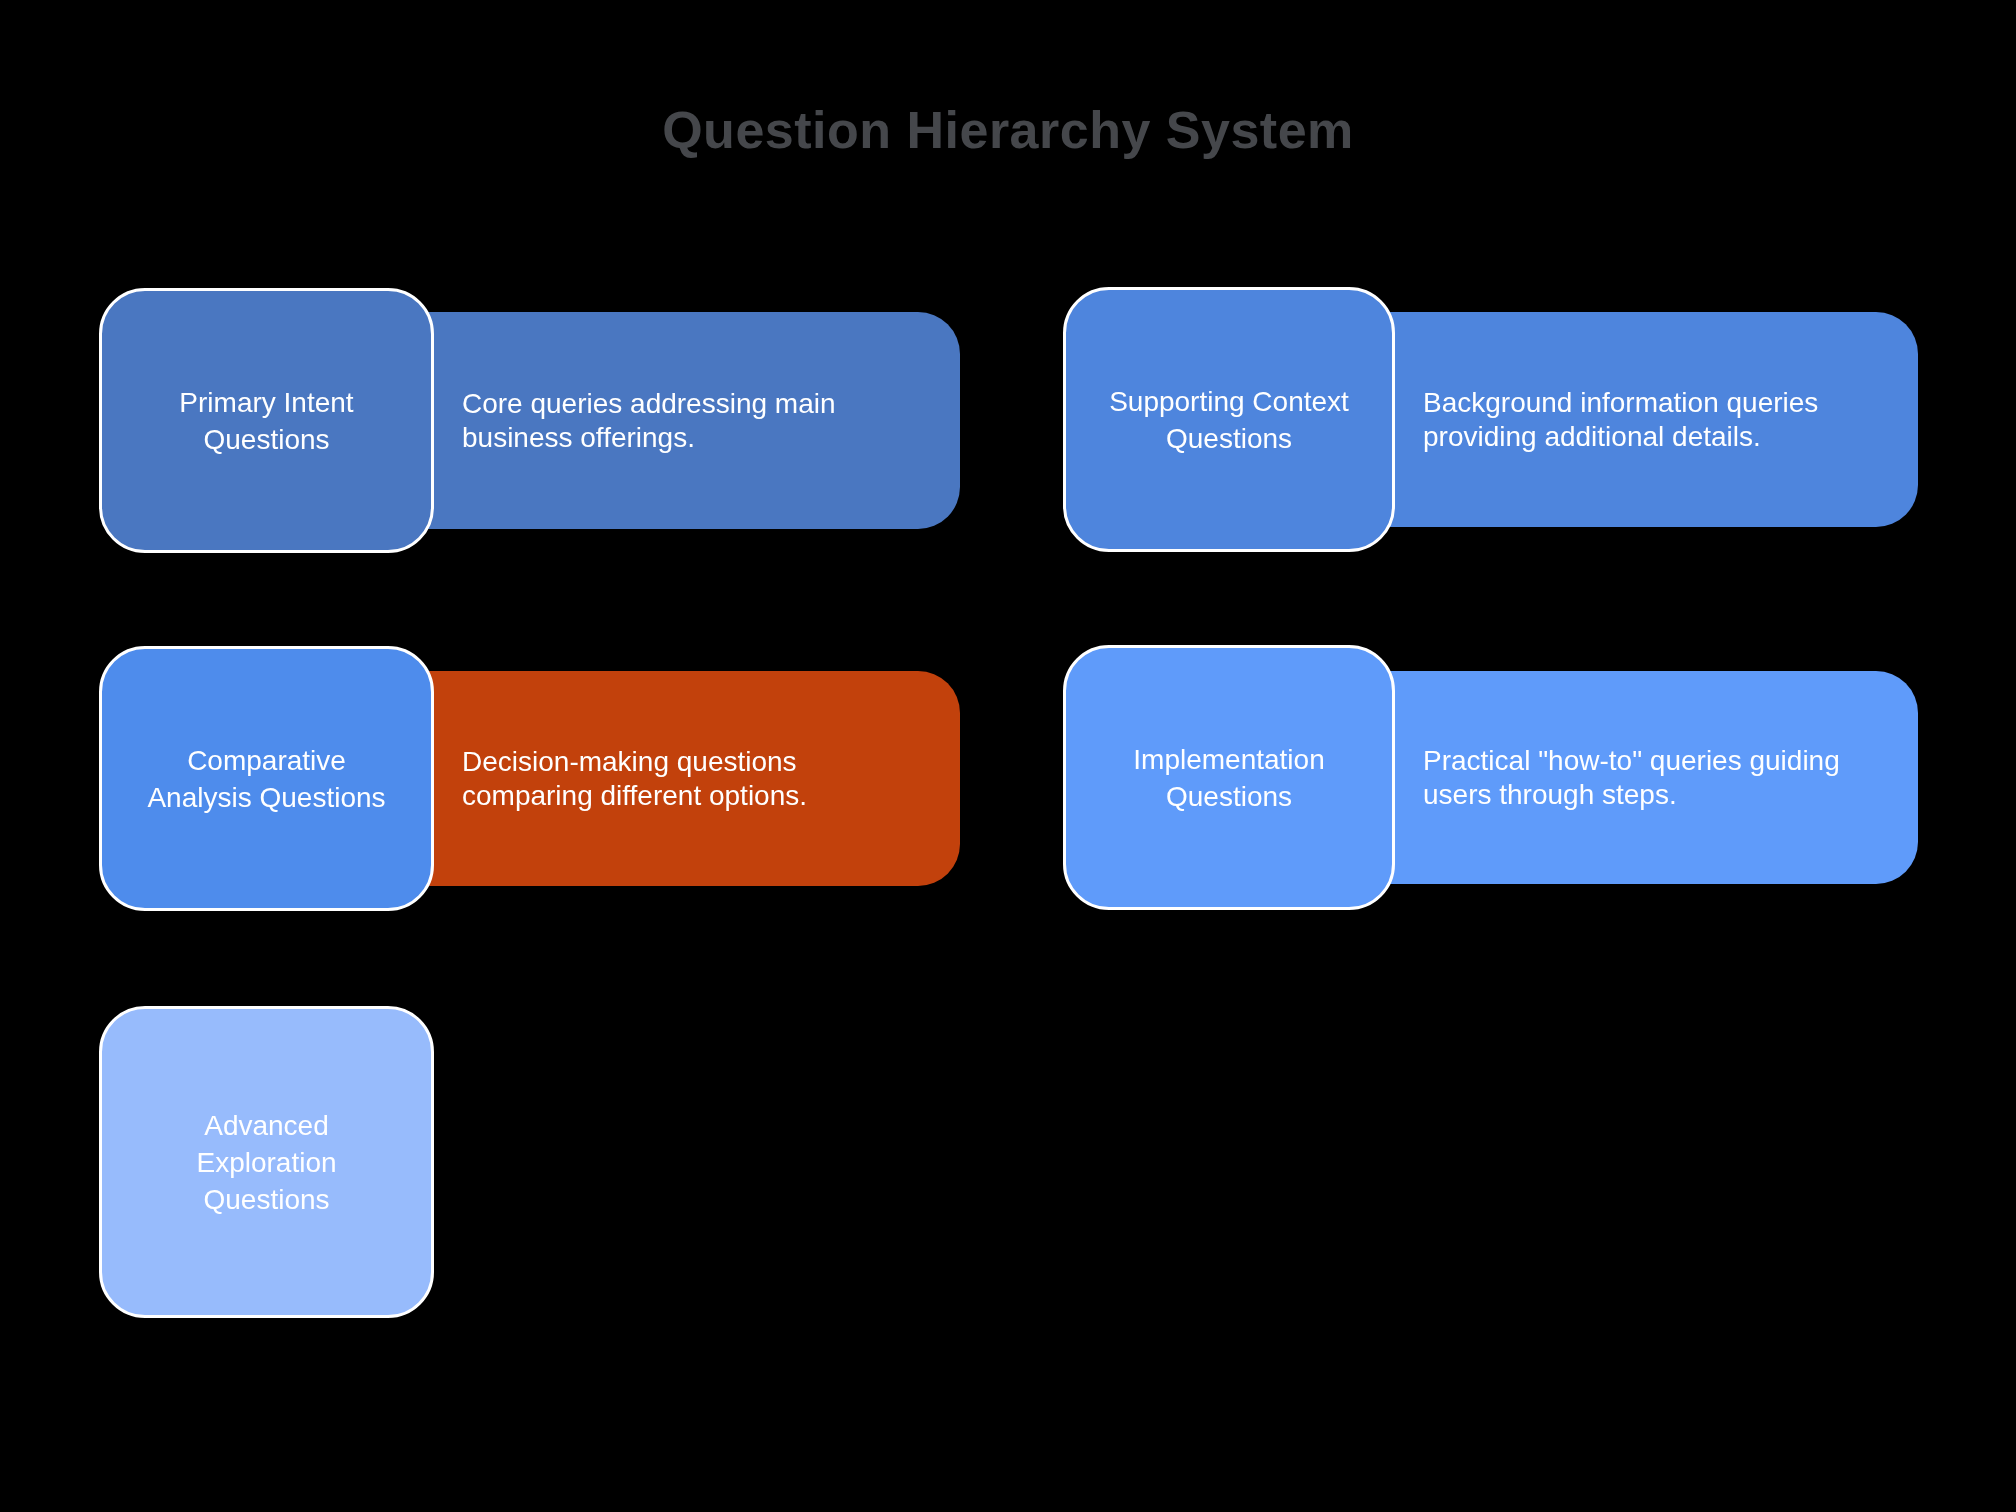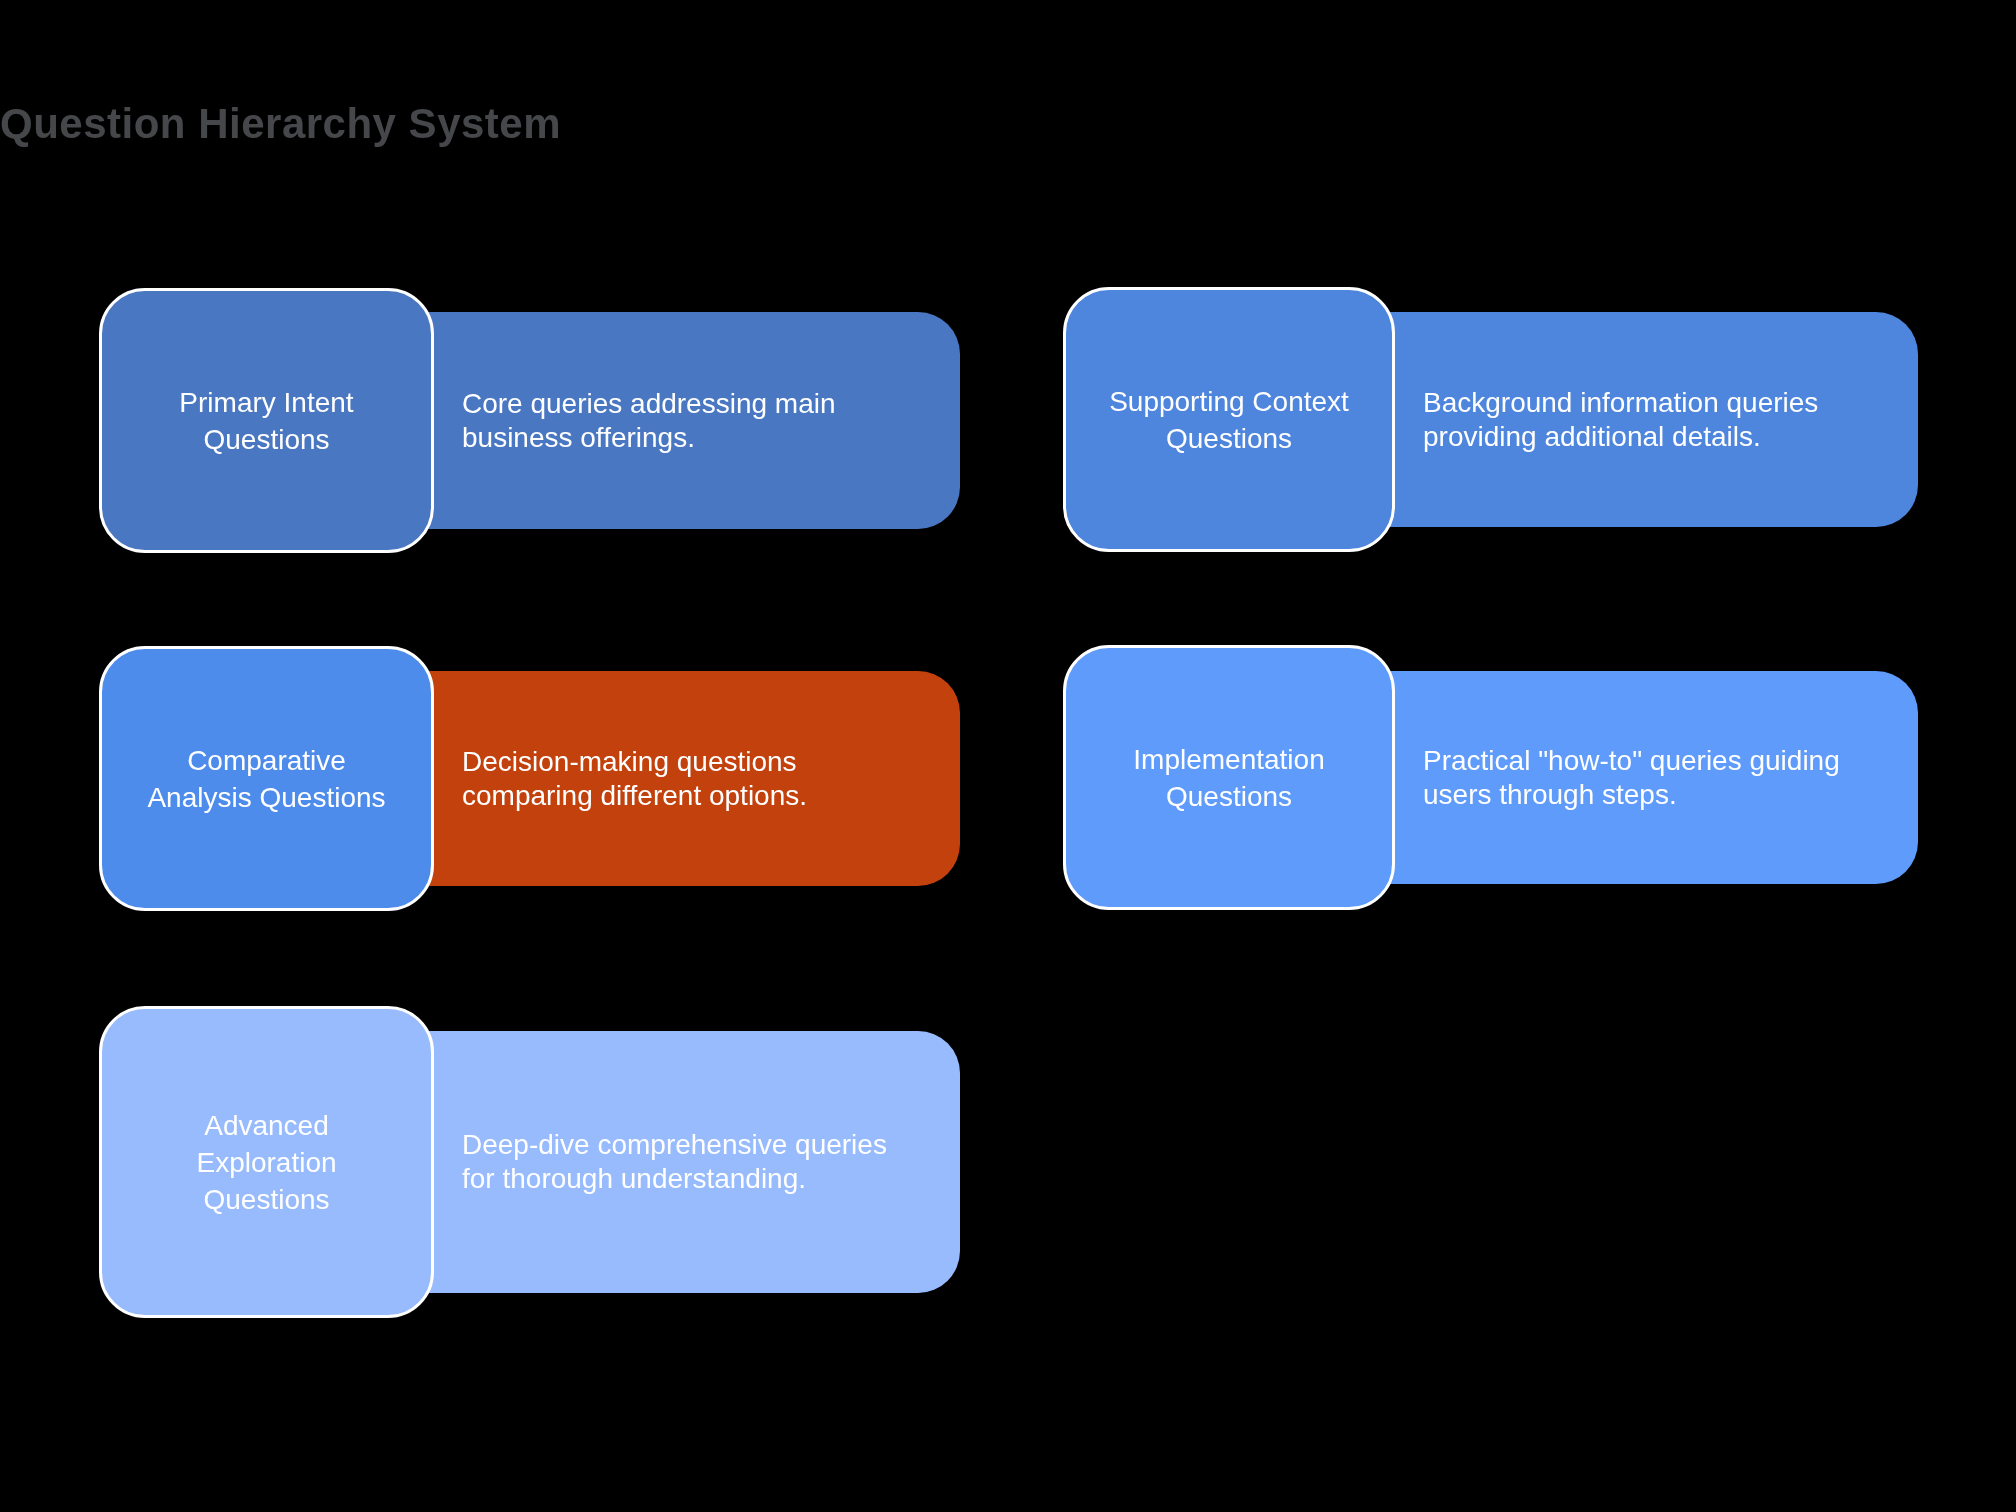--- a/index.html
+++ b/index.html
@@ -13,21 +13,22 @@
     width: 2016px;
     height: 1512px;
     background: #000000;
     overflow: hidden;
   }
   .diagram-title {
     position: absolute;
     top: 100px;
     left: 0;
     width: 100%;
-    font-size: 42px;
+    text-align: center;
+    font-size: 52px;
     font-weight: 700;
     color: #45474B;
     letter-spacing: 0.5px;
   }
   .card {
     position: absolute;
   }
   .label-box {
     position: absolute;
     left: 0;
@@ -110,20 +111,18 @@
   </div>
 
   <div class="card" id="card-3">
     <div class="desc-box" style="background: rgb(95, 155, 250);">Practical "how-to" queries guiding
 users through steps.</div>
     <div class="label-box" style="background: rgb(95, 155, 250);">Implementation
 Questions</div>
   </div>
 
   <div class="card" id="card-4">
-    <div class="desc-box" style="background: rgb(151, 187, 252);">Deep-dive comprehensive queries
-for thorough understanding.</div>
     <div class="label-box" style="background: rgb(151, 187, 252);">Advanced
 Exploration
 Questions</div>
   </div>
 
 </div>
 
 </body></html>

